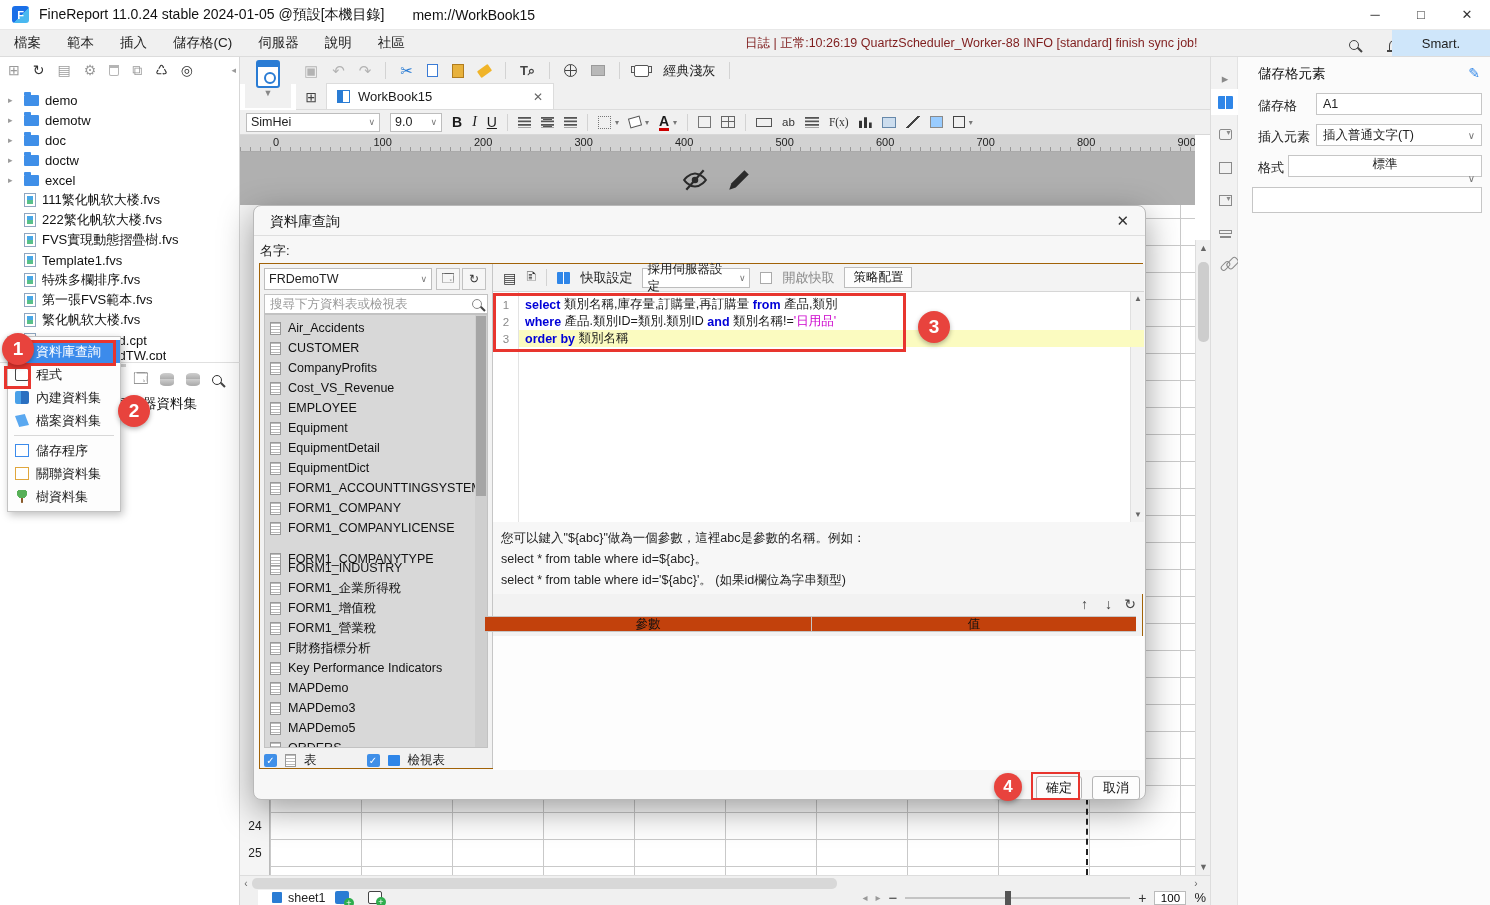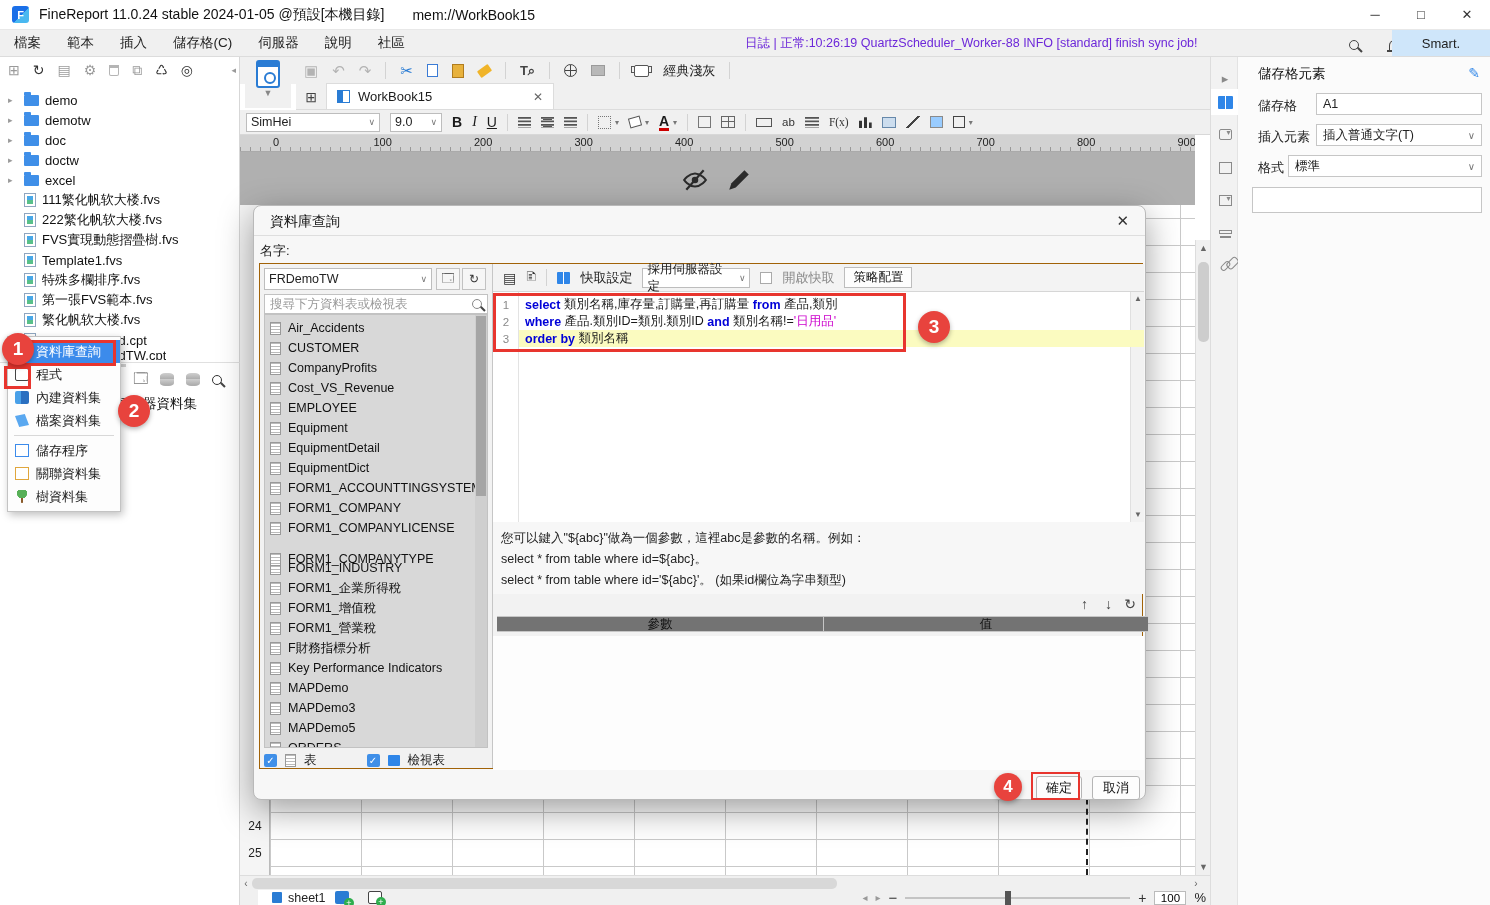--- a/index.html
+++ b/index.html
@@ -8,21 +8,21 @@
   
   .titlebar{position:absolute;left:0;top:0;width:1490px;height:30px;background:#fff;border-bottom:1px solid #e8e8e8;display:flex;align-items:center;}
   .fr-logo{width:17px;height:17px;margin-left:12px;border-radius:3px;background:linear-gradient(135deg,#1a6fe8 55%,#49b8f0 55%);color:#fff;font-weight:bold;font-size:11px;display:flex;align-items:center;justify-content:center;}
   .title-text{margin-left:10px;font-size:14px;color:#111;}
   .title-path{margin-left:28px;font-size:14px;color:#111;}
   .win-controls{margin-left:auto;display:flex;height:100%;}
   .win-btn{width:46px;height:100%;display:flex;align-items:center;justify-content:center;font-size:13px;color:#333;}
   
   .menubar{position:absolute;left:0;top:30px;width:1490px;height:27px;background:#f0f0f0;border-bottom:1px solid #dcdcdc;}
   .menu-items{position:absolute;left:14px;top:0;height:100%;display:flex;align-items:center;gap:26px;font-size:13.5px;color:#222;}
-  .log-text{position:absolute;left:745px;top:0;height:100%;display:flex;align-items:center;font-size:12.5px;color:#6d28d9;}
+  .log-text{position:absolute;left:745px;top:0;height:100%;display:flex;align-items:center;font-size:12.5px;color:#7f1d1d;}
   .i-mag{width:10px;height:10px;border:1.6px solid #444;border-radius:50%;position:relative;display:inline-block;}
   .i-mag::after{content:"";position:absolute;width:6px;height:1.6px;background:#444;transform:rotate(45deg);right:-5px;bottom:-2px;}
   .i-bell{width:11px;height:10px;border:1.6px solid #444;border-bottom:none;border-radius:6px 6px 0 0;position:relative;display:inline-block;}
   .i-bell::after{content:"";position:absolute;left:-3px;right:-3px;bottom:-2px;height:1.6px;background:#444;}
   .smart-btn{position:absolute;right:0;top:0;width:98px;height:100%;background:#cfe6fa;display:flex;align-items:center;justify-content:center;color:#222;font-size:13px;}
   
   .left-panel{position:absolute;left:0;top:57px;width:240px;height:848px;background:#fff;border-right:1px solid #d7d7d7;}
   .tree-toolbar{position:absolute;left:0;top:0;width:240px;height:26px;display:flex;align-items:center;gap:13px;padding-left:8px;color:#555;}
   .tt-ic{font-size:14px;color:#9a9a9a;}
   .tt-ic.dark{color:#333;}
@@ -174,21 +174,21 @@
   .sql-line .ln{width:26px;text-align:center;color:#8a8a8a;flex:0 0 auto;font-size:11.5px;}
   .sql-line.hl .code{background:#fbfbc0;flex:1;}
   .sql-line .code{padding-left:6px;height:100%;display:flex;align-items:center;}
   .kw{color:#0000d8;font-weight:bold;}
   .sqstr{color:#cc00cc;}
   .ed-scroll{position:absolute;right:0;top:0;width:14px;height:100%;background:#f2f2f2;border-left:1px solid #e0e0e0;}
   .ed-arrow{position:absolute;left:0;width:14px;height:14px;text-align:center;font-size:8px;color:#666;line-height:14px;}
   .hint-area{position:absolute;left:233px;top:258px;width:651px;height:72px;background:#f7f7f7;font-size:12.5px;color:#222;padding:6px 0 0 8px;line-height:21px;}
   .updown{position:absolute;left:233px;top:330px;width:651px;height:22px;}
   .ud-ic{position:absolute;top:2px;font-size:14px;color:#444;}
-  .param-header{position:absolute;left:237px;top:352px;width:651px;height:16px;display:flex;border-top:1px solid #c6c6c6;border-bottom:1px solid #c6c6c6;background:#737373;}
+  .param-header{position:absolute;left:225px;top:352px;width:651px;height:16px;display:flex;border-top:1px solid #c6c6c6;border-bottom:1px solid #c6c6c6;background:#c2410c;}
   .ph-cell{height:100%;display:flex;align-items:center;justify-content:center;font-size:12.5px;color:#111;}
   .param-body{position:absolute;left:233px;top:372px;width:651px;height:134px;background:#fdfdfd;}
   .dlg-footer-btn{position:absolute;top:570px;height:24px;background:#fdfdfd;border:1px solid #b5b5b5;border-radius:3px;font-size:13px;display:flex;align-items:center;justify-content:center;color:#111;}
   
   .ann-circle{position:absolute;background:#e8433d;color:#fff;border-radius:50%;display:flex;align-items:center;justify-content:center;font-weight:bold;box-shadow:0 2px 5px rgba(0,0,0,.3);z-index:90;}
   .ann-box{position:absolute;border:3px solid #e8352e;z-index:85;}
   .eye-pencil{position:absolute;display:flex;gap:16px;align-items:center;}
 </style>
 </head>
 <body>
@@ -515,21 +515,21 @@
   <div class="rp-title">儲存格元素</div>
   <div class="rp-pencil">✎</div>
   <div class="rp-label" style="top:40px;">儲存格</div>
   <input class="rp-input" style="left: 78px; top: 36px; width: 166px;" value="A1">
   <div class="rp-label" style="top:71px;">插入元素</div>
   <div class="rp-combo" style="left:78px;top:67px;width:166px;">
     <span>插入普通文字(T)</span>
       <span class="car">∨</span>
   </div>
   <div class="rp-label" style="top:102px;">格式</div>
-  <div class="rp-combo" style="left:50px;top:98px;width:194px;">
+  <div class="rp-combo" style="left:50px;top:98px;width:194px;flex-direction:column;">
     <span>標準</span>
       <span class="car">∨</span>
   </div>
   <input class="rp-input" style="left: 14px; top: 130px; width: 230px; height: 26px;">
 </div>
 
 <div class="dialog">
   <div class="dlg-title">資料庫查詢</div>
   <div class="dlg-close">✕</div>
   <div class="dlg-hr"></div>

